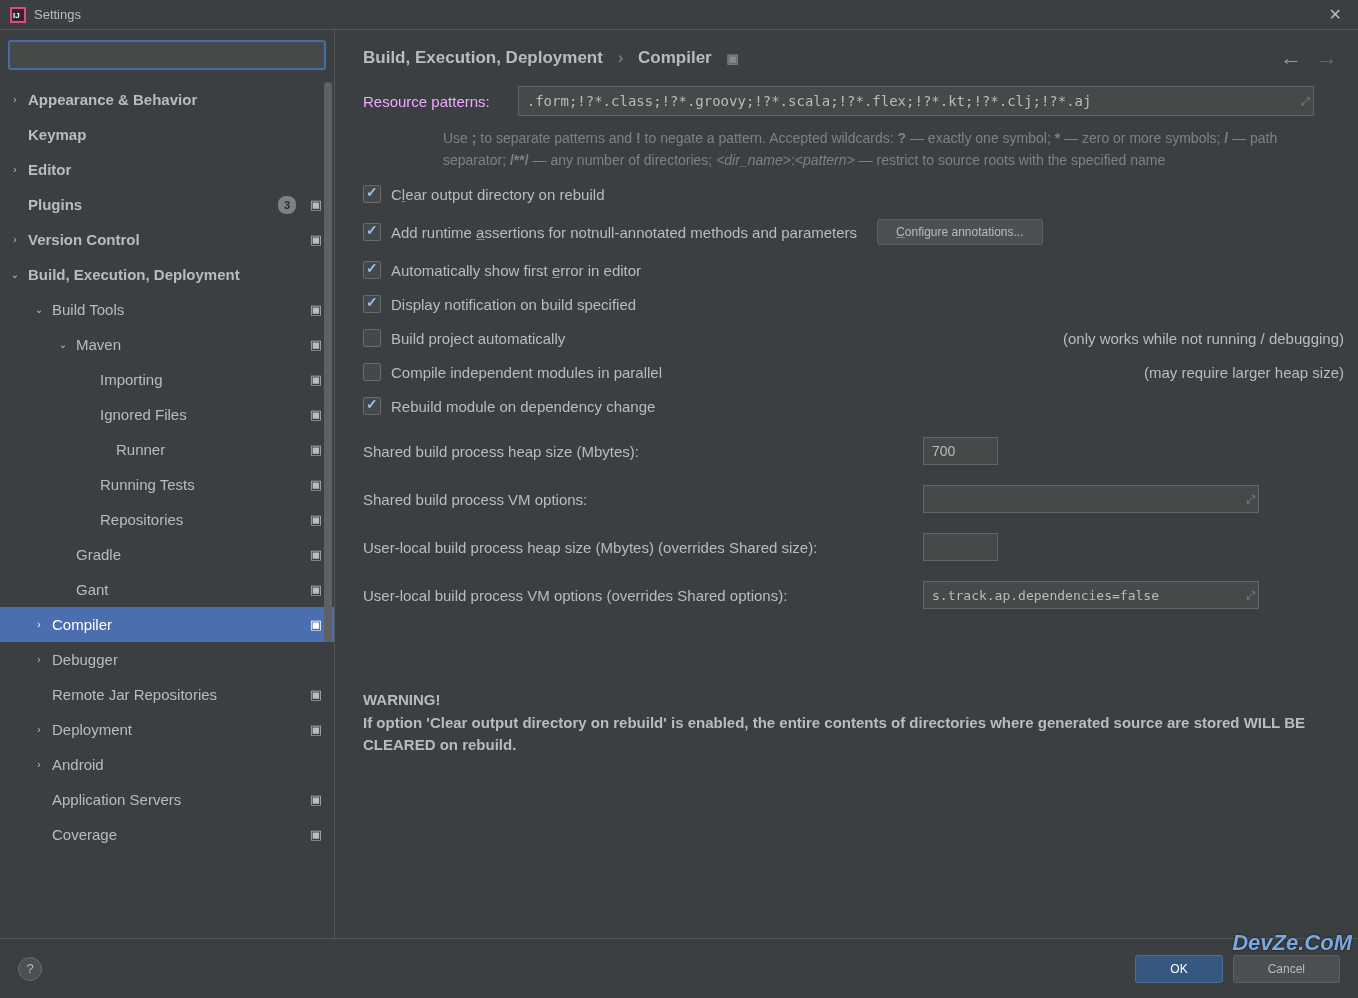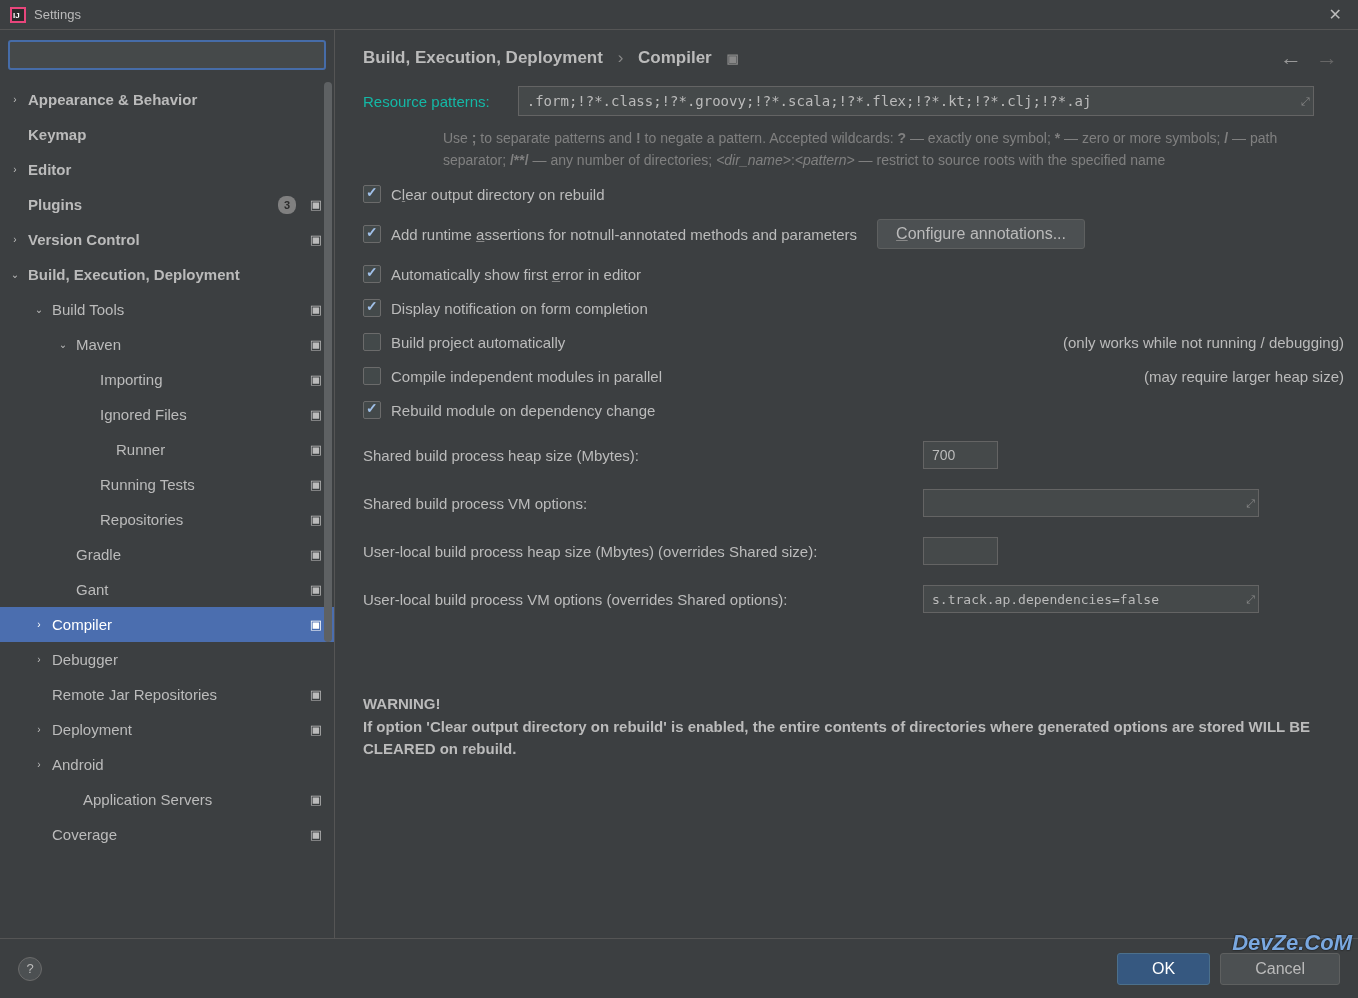--- a/index.html
+++ b/index.html
@@ -87,21 +87,21 @@
 }
 .breadcrumb { font-size: 17px; font-weight: 600; color: #bbb; }
 .breadcrumb .sep { color: #888; margin: 0 10px; font-weight: normal; }
 .content-header .nav { margin-left: auto; display: flex; gap: 14px; }
 .content-header .nav span { color: #999; cursor: pointer; font-size: 22px; }
 .content-body {
   flex: 1; padding: 0 14px 0 28px;
   overflow-y: auto;
 }
 .row { display: flex; align-items: center; margin-bottom: 12px; }
-.row .lbl { font-size: 15px; color: #14b8a6; }
+.row .lbl { font-size: 15px; color: #f0abfc; }
 .res-input {
   width: 796px; height: 30px;
   background: #45494a; border: 1px solid #646464;
   color: #bbb; font-family: Consolas, monospace; font-size: 14px;
   padding: 0 22px 0 8px;
   position: relative;
 }
 .input-wrap { position: relative; display: inline-block; }
 .expand-icon {
   position: absolute; right: 4px; top: 50%; transform: translateY(-50%);
@@ -126,21 +126,21 @@
 }
 .checkrow input[type=checkbox]:checked::after {
   content: '✓'; position: absolute; left: 2px; top: -2px;
   color: #a0c0e8; font-size: 14px; font-weight: bold;
 }
 .checkrow .lbl { font-size: 15px; color: #bbb; }
 .checkrow .note { position: absolute; right: 0; color: #bbb; font-size: 15px; }
 .btn {
   background: #4c5052; border: 1px solid #5e6060;
   color: #bbb; padding: 5px 18px; border-radius: 3px;
-  font-size: 16px; cursor: pointer;
+  font-size: 12px; cursor: pointer;
 }
 .btn.primary { background: #365880; border-color: #4c708c; color: #fff; }
 .config-btn-wrap { margin-left: 20px; }
 .fieldrow {
   display: flex; align-items: center; margin-bottom: 20px;
 }
 .fieldrow .lbl { font-size: 15px; color: #bbb; width: 560px; }
 .fieldrow input[type=text] {
   background: #45494a; border: 1px solid #646464;
   color: #bbb; font-size: 14px; padding: 4px 8px; height: 28px;
@@ -282,21 +282,21 @@
         </div>
         <div class="tree-item" style="padding-left: 32px;">
           <span class="chev">›</span>
           <span class="label" style="margin-left: 6px;">Deployment</span>
           <span class="proj-icon">▣</span>
         </div>
         <div class="tree-item" style="padding-left: 32px;">
           <span class="chev">›</span>
           <span class="label" style="margin-left: 6px;">Android</span>
         </div>
-        <div class="tree-item" style="padding-left: 32px; margin-left: 31px;">
+        <div class="tree-item" style="padding-left: 32px;">
           <span class="chev"></span>
           <span class="label" style="margin-left: 6px;">Application Servers</span>
           <span class="proj-icon">▣</span>
         </div>
         <div class="tree-item" style="padding-left: 32px;">
           <span class="chev"></span>
           <span class="label" style="margin-left: 6px;">Coverage</span>
           <span class="proj-icon">▣</span>
         </div>
       </div>
@@ -340,21 +340,21 @@
         <input type="checkbox" checked="" style="">
         <span class="lbl">Add runtime <span class="under">a</span>ssertions for notnull-annotated methods and parameters</span>
         <span class="config-btn-wrap"><button class="btn"><span class="under">C</span>onfigure annotations...</button></span>
       </div>
       <div class="checkrow">
         <input type="checkbox" checked="" style="">
         <span class="lbl">Automatically show first <span class="under">e</span>rror in editor</span>
       </div>
       <div class="checkrow">
         <input type="checkbox" checked="" style="">
-        <span class="lbl">Display notification on form completion</span>
+        <span class="lbl">Display notification on build specified</span>
       </div>
       <div class="checkrow">
         <input type="checkbox" style="">
         <span class="lbl">Build project automatically</span>
         <span class="note">(only works while not running / debugging)</span>
       </div>
       <div class="checkrow">
         <input type="checkbox" style="">
         <span class="lbl">Compile independent modules in parallel</span>
         <span class="note">(may require larger heap size)</span>
@@ -382,21 +382,21 @@
       <div class="fieldrow">
         <span class="lbl">User-local build process VM options (overrides Shared options):</span>
         <span class="input-wrap">
           <input class="wide-input" type="text" value="s.track.ap.dependencies=false" style="">
           <span class="expand-icon">⤢</span>
         </span>
       </div>
 
       <div class="warning">
         <div>WARNING!</div>
-        <div>If option 'Clear output directory on rebuild' is enabled, the entire contents of directories where generated options are stored WILL BE CLEARED on rebuild.</div>
+        <div>If option 'Clear output directory on rebuild' is enabled, the entire contents of directories where generated source are stored WILL BE CLEARED on rebuild.</div>
       </div>
     </div>
   </div>
 </div>
 
 <div class="footer">
   <div class="help-btn">?</div>
   <div class="actions">
     <button class="btn primary">OK</button>
     <button class="btn">Cancel</button>

